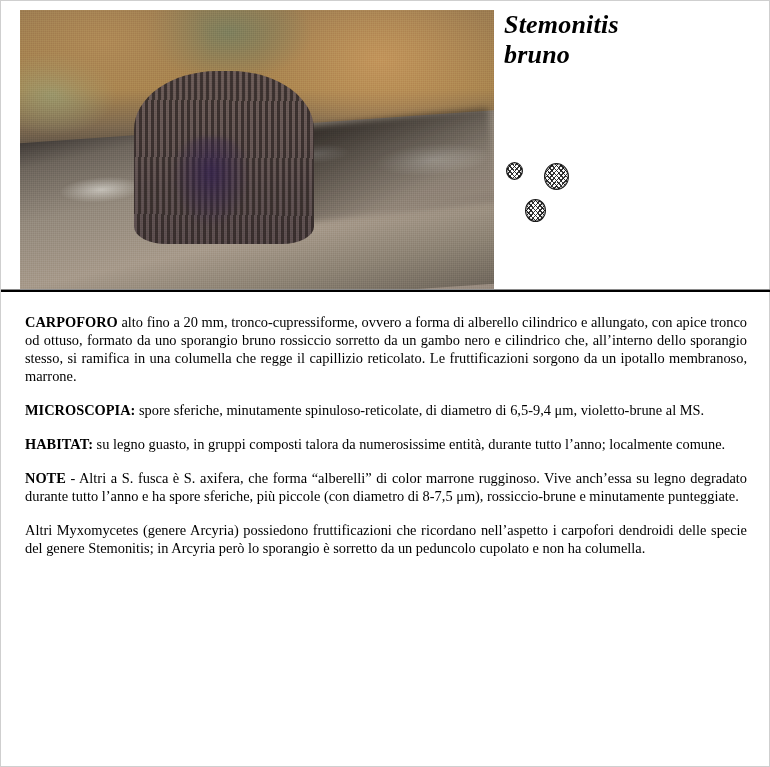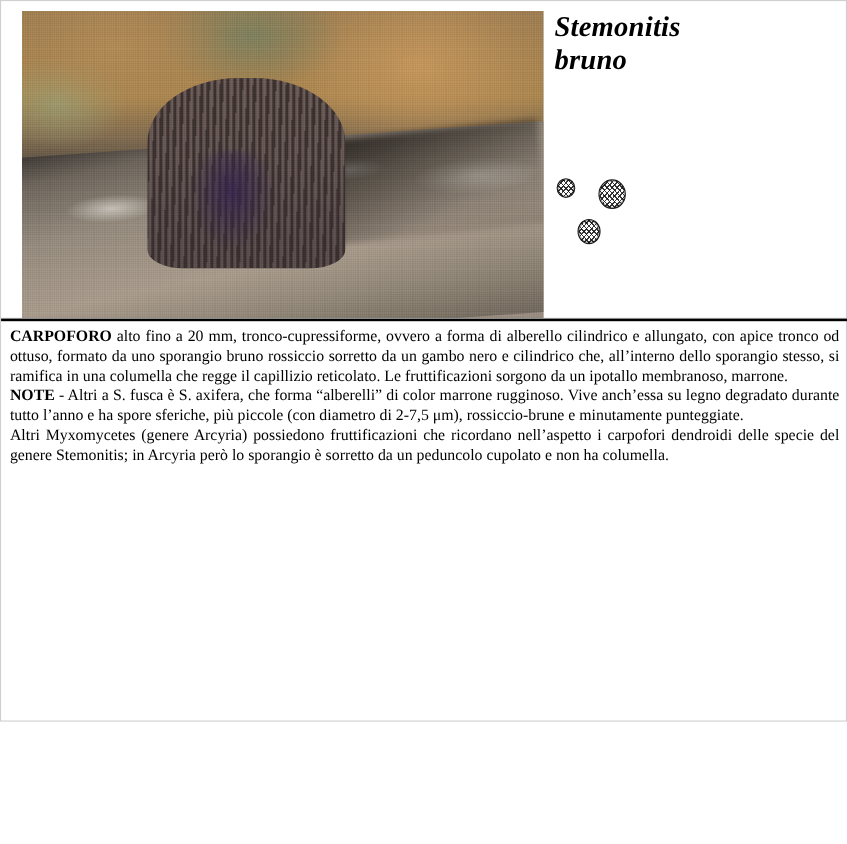--- a/index.html
+++ b/index.html
@@ -13,21 +13,21 @@
     height: 767px;
     font-family: "Liberation Serif", "DejaVu Serif", serif;
     color: #000000;
     overflow: hidden;
     position: relative;
   }
 
   .page {
     position: relative;
     width: 770px;
-    height: 656px;
+    height: 767px;
     background: #ffffff;
     box-sizing: border-box;
     border: 1px solid #cfcfcf;
   }
 
   
   .top-area {
     position: relative;
     height: 289px;
     width: 100%;
@@ -170,21 +170,21 @@
     left: 8px;
     top: 296px;
     width: 754px;
     font-size: 14.4px;
     line-height: 18px;
     text-align: justify;
     text-justify: inter-word;
     color: #000;
   }
   .description p {
-    margin: 0;
+    margin: 16px;
   }
   .lead {
     font-weight: bold;
   }
   .it {
   }
 </style>
 </head>
 <body>
 
@@ -213,21 +213,23 @@
     </div>
 
   </div>
 
   <div class="divider"></div>
 
   <div class="description">
 
     <p><span class="lead">CARPOFORO</span><span> alto fino a 20 mm, tronco-cupressiforme, ovvero a forma di alberello cilindrico e allungato, con apice tronco od ottuso, formato da uno sporangio bruno rossiccio sorretto da un gambo nero e cilindrico che, all’interno dello sporangio stesso, si ramifica in una columella che regge il capillizio reticolato. Le fruttificazioni sorgono da un ipotallo membranoso, marrone.</span></p>
 
-
-
-    <p><span class="lead">NOTE</span><span> - Altri a </span><span class="it">S. fusca</span><span> è </span><span class="it">S. axifera</span><span>, che forma “alberelli” di color marrone rugginoso. Vive anch’essa su legno degradato durante tutto l’anno e ha spore sferiche, più piccole (con diametro di 2-7,5 μm), rossiccio-brune e minutamente punteggiate.</span></p>
+    <p><span class="lead">MICROSCOPIA:</span><span> spore sferiche, minutamente spinuloso-reticolate, di diametro di 6,5-9,4 μm, violetto-brune al MS.</span></p>
+
+    <p><span class="lead">HABITAT:</span><span> su legno guasto, in gruppi composti talora da numerosissime entità, durante tutto l’anno; localmente comune.</span></p>
+
+    <p><span class="lead">NOTE</span><span> - Altri a </span><span class="it">S. fusca</span><span> è </span><span class="it">S. axifera</span><span>, che forma “alberelli” di color marrone rugginoso. Vive anch’essa su legno degradato durante tutto l’anno e ha spore sferiche, più piccole (con diametro di 8-7,5 μm), rossiccio-brune e minutamente punteggiate.</span></p>
 
     <p><span>Altri </span><span class="it">Myxomycetes</span><span> (genere </span><span class="it">Arcyria</span><span>) possiedono fruttificazioni che ricordano nell’aspetto i carpofori dendroidi delle specie del genere </span><span class="it">Stemonitis</span><span>; in </span><span class="it">Arcyria</span><span> però lo sporangio è sorretto da un peduncolo cupolato e non ha columella.</span></p>
 
   </div>
 
 </div>
 
 </body></html>

